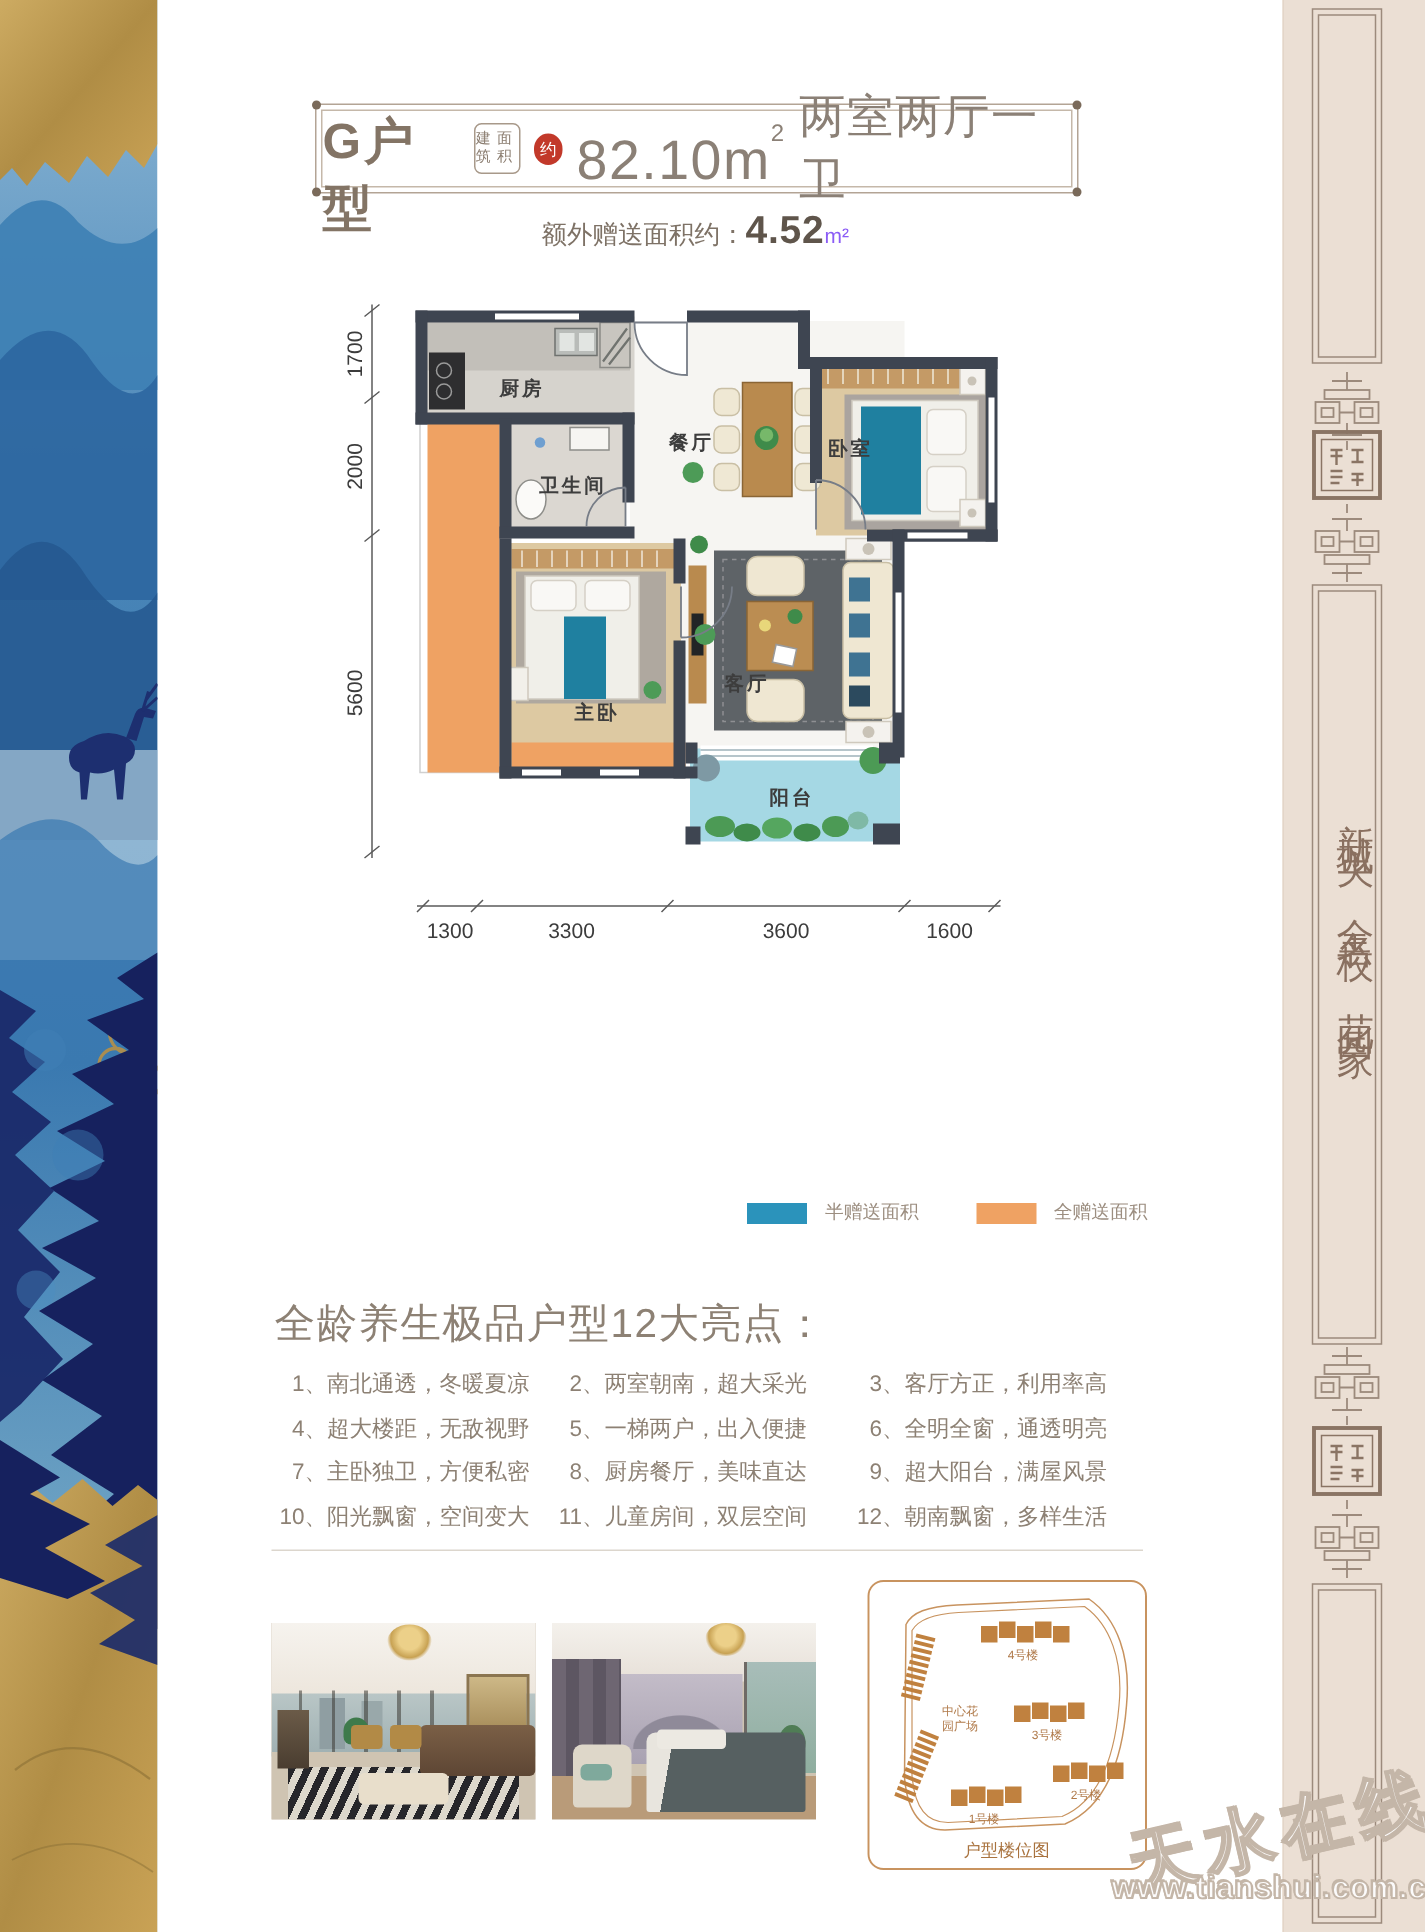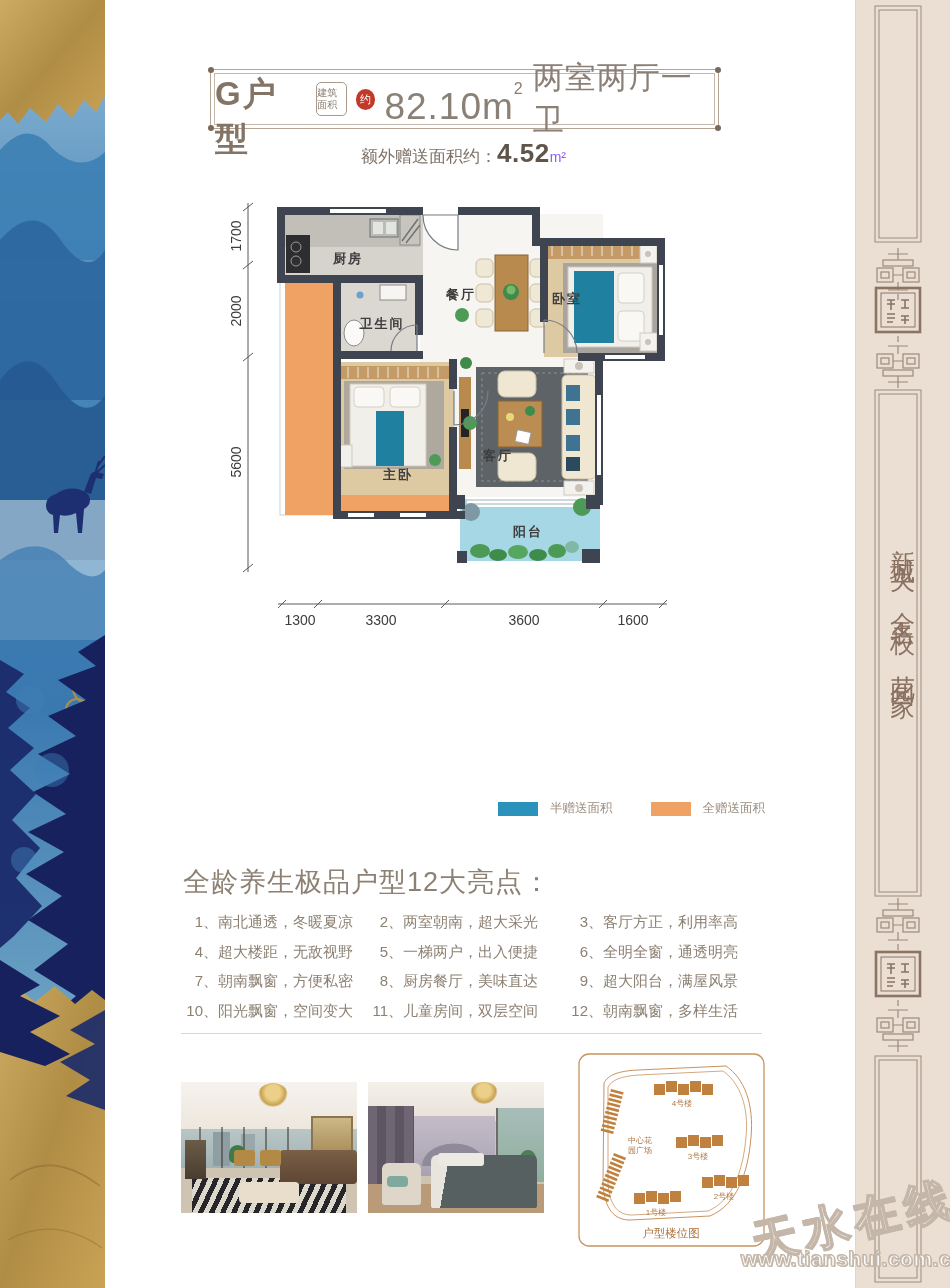--- a/index.html
+++ b/index.html
@@ -14,22 +14,22 @@
   #right-strip{left:855px;top:0;width:95px;height:1288px;background:#ebdfd4;border-left:1px solid #e3d5c8;}
   #slogan{left:855px;top:455px;width:95px;height:300px;writing-mode:vertical-rl;text-orientation:upright;
           font-family:"Liberation Serif","DejaVu Serif",serif;font-size:25px;letter-spacing:9px;
           color:#8a7060;text-align:center;line-height:95px;}
 
   
   #title-frame{left:210px;top:69px;width:507px;height:58px;border:1px solid #b3a495;background:#fff;}
   #title-frame .inner{position:absolute;inset:3px;border:1px solid #c5b8a9;display:flex;align-items:center;justify-content:center;gap:9px;}
   .cdot{position:absolute;width:6px;height:6px;background:#7a6a5a;border-radius:50%;}
   .unit-name{font-size:33px;font-weight:bold;color:#837465;letter-spacing:2px;margin-top:36px;}
-  .badge{width:30px;height:32px;border:1px solid #a8998a;border-radius:5px;display:flex;flex-direction:column;
-         align-items:flex-start;justify-content:center;line-height:12px;font-size:10px;color:#8b7d70;}
+  .badge{width:30px;height:32px;border:1px solid #a8998a;border-radius:5px;display:flex;flex-direction:row;
+         align-items:center;justify-content:center;line-height:12px;font-size:10px;color:#8b7d70;}
   .red-dot{width:21px;height:21px;border-radius:50%;background:#c2392a;color:#fff;font-size:11px;
            display:flex;align-items:center;justify-content:center;}
   .area-num{font-size:37px;color:#8b8076;letter-spacing:1px;margin-top:16px;}
   .area-sup{font-size:16px;color:#8b8076;vertical-align:super;position:relative;top:-12px;}
   .layout-desc{font-size:31px;color:#8b8076;letter-spacing:1px;}
   #subtitle{left:210px;top:138px;width:507px;text-align:center;color:#7e7266;font-size:17px;}
   #subtitle b{font-size:26px;color:#5f554b;letter-spacing:0.5px;}
   #subtitle .u{font-size:14px;color:#8b5cf6;}
 
   
@@ -367,21 +367,21 @@
     <div class="hl-item">
         <span class="hl-n">5、</span>
         <span>一梯两户，出入便捷</span>
       </div>
     <div class="hl-item">
         <span class="hl-n">6、</span>
         <span>全明全窗，通透明亮</span>
       </div>
     <div class="hl-item">
         <span class="hl-n">7、</span>
-        <span>朝南飘窗，方便私密</span>
+        <span>主卧独卫，方便私密</span>
       </div>
     <div class="hl-item">
         <span class="hl-n">8、</span>
         <span>厨房餐厅，美味直达</span>
       </div>
     <div class="hl-item">
         <span class="hl-n">9、</span>
         <span>超大阳台，满屋风景</span>
       </div>
     <div class="hl-item">

